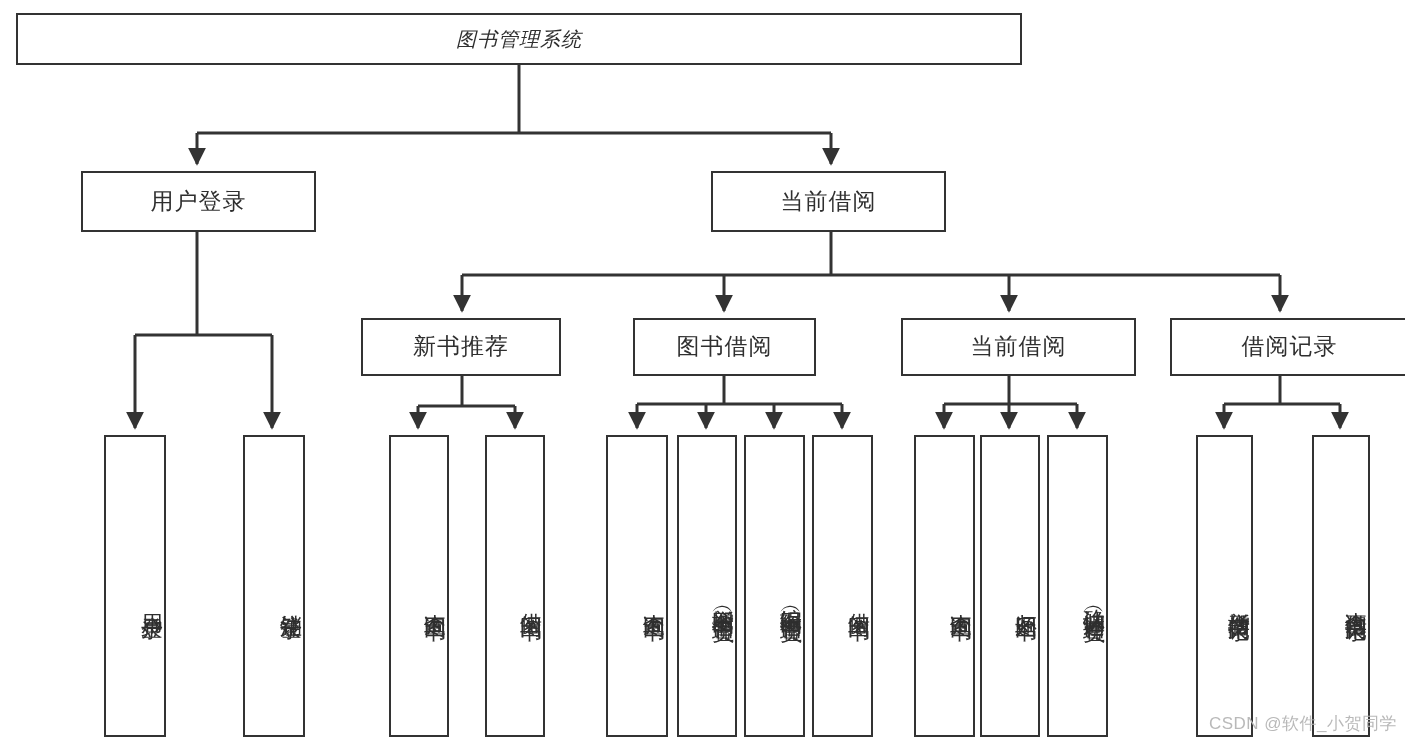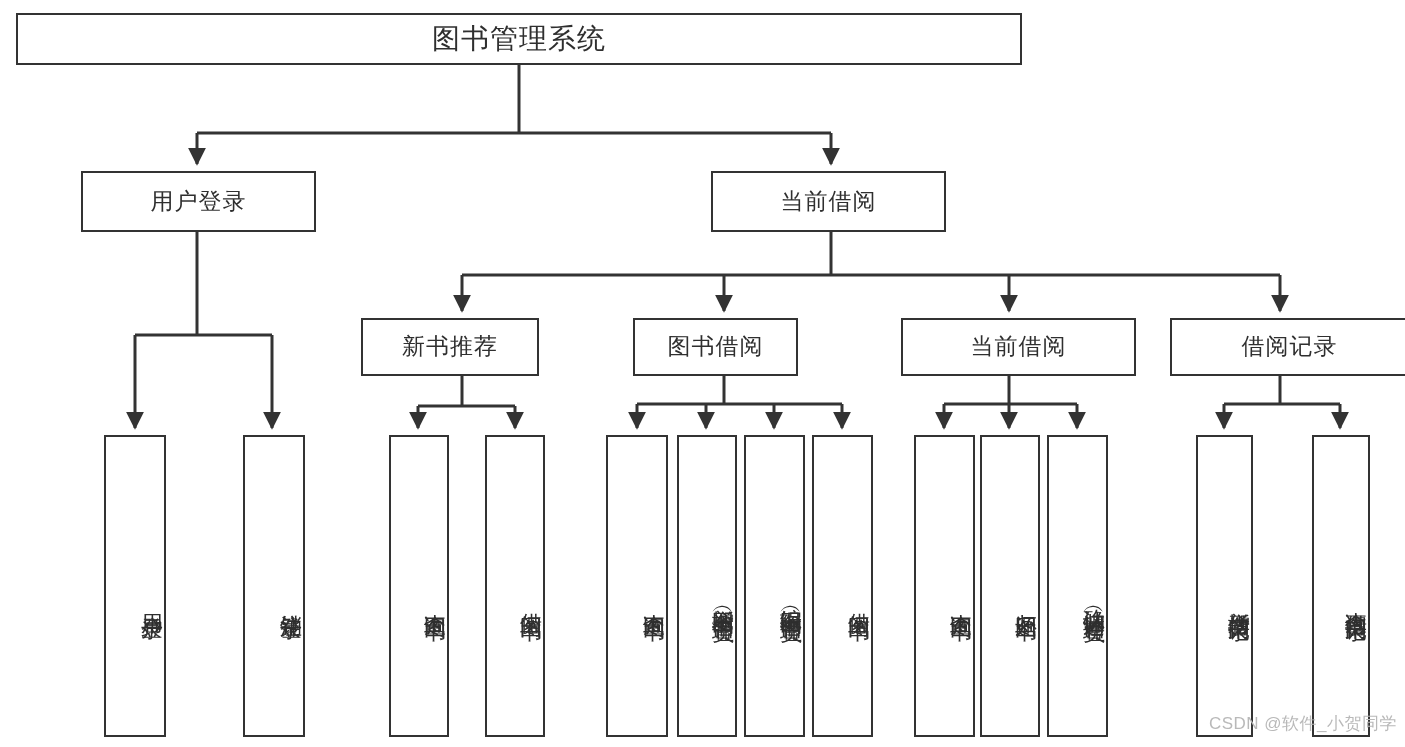--- a/index.html
+++ b/index.html
@@ -47,21 +47,22 @@
     text-orientation: upright;
     font-size: 22px;
     letter-spacing: 2px;
     padding-top: 28px;
     align-items: flex-start;
     justify-content: center;
     line-height: 1.05;
     white-space: nowrap;
   }
   .node.root {
-    font-size: 28px;
+    font-size: 20px;
+    font-style: italic;
   }
   #watermark {
     position: absolute;
     right: 8px;
     bottom: 12px;
     font-size: 17px;
     color: #b9b9b9;
     letter-spacing: 0.5px;
     z-index: 5;
     white-space: nowrap;
@@ -120,22 +121,22 @@
       <path d="M 1224 404 L 1224 428" marker-end="url(#arrow)"></path>
       <path d="M 1340 404 L 1340 428" marker-end="url(#arrow)"></path>
     </g>
   </svg>
 
   <div class="node horiz root" style="left:16px; top:13px; width:1006px; height:52px;">图书管理系统</div>
 
   <div class="node horiz" style="left:81px; top:171px; width:235px; height:61px;">用户登录</div>
   <div class="node horiz" style="left:711px; top:171px; width:235px; height:61px;">当前借阅</div>
 
-  <div class="node horiz" style="left:361px; top:318px; width:178px; height:58px;">新书推荐</div>
-  <div class="node horiz" style="left:633px; top:318px; width:165px; height:58px;">图书借阅</div>
+  <div class="node horiz" style="left:361px; top:318px; width:200px; height:58px;">新书推荐</div>
+  <div class="node horiz" style="left:633px; top:318px; width:183px; height:58px;">图书借阅</div>
   <div class="node horiz" style="left:901px; top:318px; width:235px; height:58px;">当前借阅</div>
   <div class="node horiz" style="left:1170px; top:318px; width:239px; height:58px;text-align:center;">借阅记录</div>
 
   <div class="node vert" style="left:104px; top:435px; width:62px; height:302px;">用户登录</div>
   <div class="node vert" style="left:243px; top:435px; width:62px; height:302px;">注销登录</div>
 
   <div class="node vert" style="left:389px; top:435px; width:60px; height:302px;">查询图书</div>
   <div class="node vert" style="left:485px; top:435px; width:60px; height:302px;">借阅图书</div>
 
   <div class="node vert" style="left:606px; top:435px; width:62px; height:302px;">查询图书</div>

